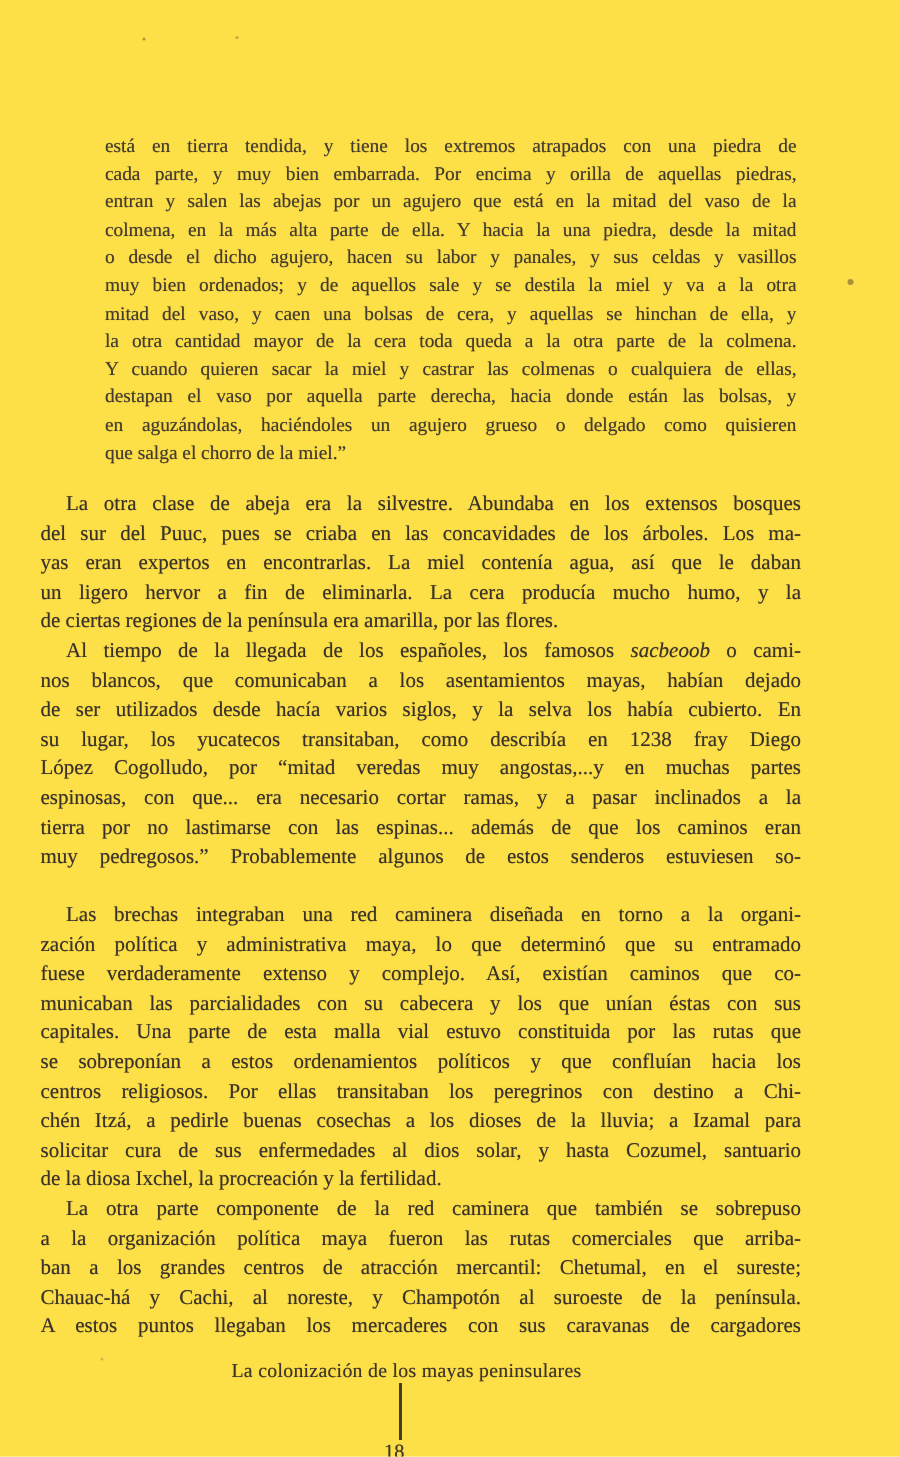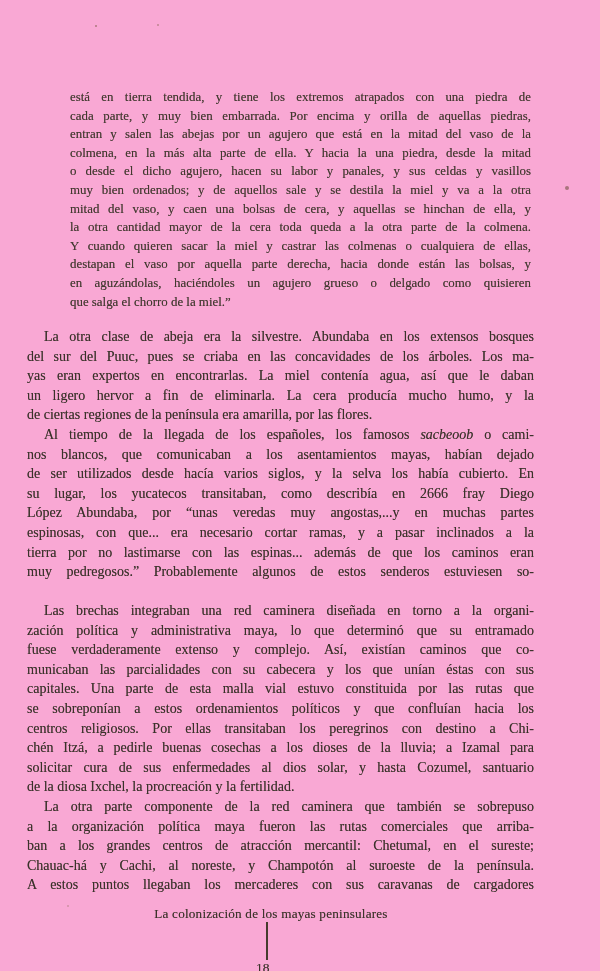--- a/index.html
+++ b/index.html
@@ -17,21 +17,21 @@
         rgba(150,118,84,0.22) 10px, rgba(190,160,120,0.10) 16px, rgba(190,160,120,0) 26px),
       
       radial-gradient(140px 110px at 100% 60px, rgba(183,141,94,0.30), rgba(183,141,94,0) 70%),
       
       linear-gradient(270deg, rgba(205,170,125,0.28) 0px, rgba(205,170,125,0.10) 18px, rgba(205,170,125,0) 45px),
       
       radial-gradient(420px 220px at 55% 102%, rgba(205,160,135,0.20), rgba(205,160,135,0) 75%),
       
       linear-gradient(180deg, #c5a largely 0%, #c9ac87 0%, #d4ba94 1.2%, #e6d4b1 4%,
         #eee2c6 10%, #f0e7d2 30%, #efe6d1 55%, #ecdfc7 75%, #ead9bf 90%, #e8d5bc 100%);
-    background-color: #f9a8d4;
+    background-color: #fde047;
   }
   .speck { position: absolute; width: 2px; height: 2px; border-radius: 50%;
     background: rgba(110,82,52,0.55);
     box-shadow: 62px -1px 0 rgba(120,92,62,0.45), 471px 162px 0 1px rgba(90,66,40,0.5),
       -28px 880px 0 rgba(130,100,70,0.35); }
   .textblock { position: absolute; color: #3a322a; }
   .line {
     text-align: justify;
     text-align-last: justify;
     overflow: hidden;
@@ -105,22 +105,22 @@
       <div class="line">del sur del Puuc, pues se criaba en las concavidades de los árboles. Los ma-</div>
       <div class="line">yas eran expertos en encontrarlas. La miel contenía agua, así que le daban</div>
       <div class="line">un ligero hervor a fin de eliminarla. La cera producía mucho humo, y la</div>
       <div class="line last">de ciertas regiones de la península era amarilla, por las flores.</div>
     </div>
 
   <div class="textblock para para-2">
       <div class="line indent">Al tiempo de la llegada de los españoles, los famosos <i>sacbeoob</i> o cami-</div>
       <div class="line">nos blancos, que comunicaban a los asentamientos mayas, habían dejado</div>
       <div class="line">de ser utilizados desde hacía varios siglos, y la selva los había cubierto. En</div>
-      <div class="line">su lugar, los yucatecos transitaban, como describía en 2666 fray Diego</div>
-      <div class="line">López Abundaba, por “unas veredas muy angostas,...y en muchas partes</div>
+      <div class="line">su lugar, los yucatecos transitaban, como describía en 1238 fray Diego</div>
+      <div class="line">López Cogolludo, por “mitad veredas muy angostas,...y en muchas partes</div>
       <div class="line">espinosas, con que... era necesario cortar ramas, y a pasar inclinados a la</div>
       <div class="line">tierra por no lastimarse con las espinas... además de que los caminos eran</div>
       <div class="line">muy pedregosos.” Probablemente algunos de estos senderos estuviesen so-</div>
     </div>
 
   <div class="textblock para para-3">
       <div class="line indent">Las brechas integraban una red caminera diseñada en torno a la organi-</div>
       <div class="line">zación política y administrativa maya, lo que determinó que su entramado</div>
       <div class="line">fuese verdaderamente extenso y complejo. Así, existían caminos que co-</div>
       <div class="line">municaban las parcialidades con su cabecera y los que unían éstas con sus</div>

